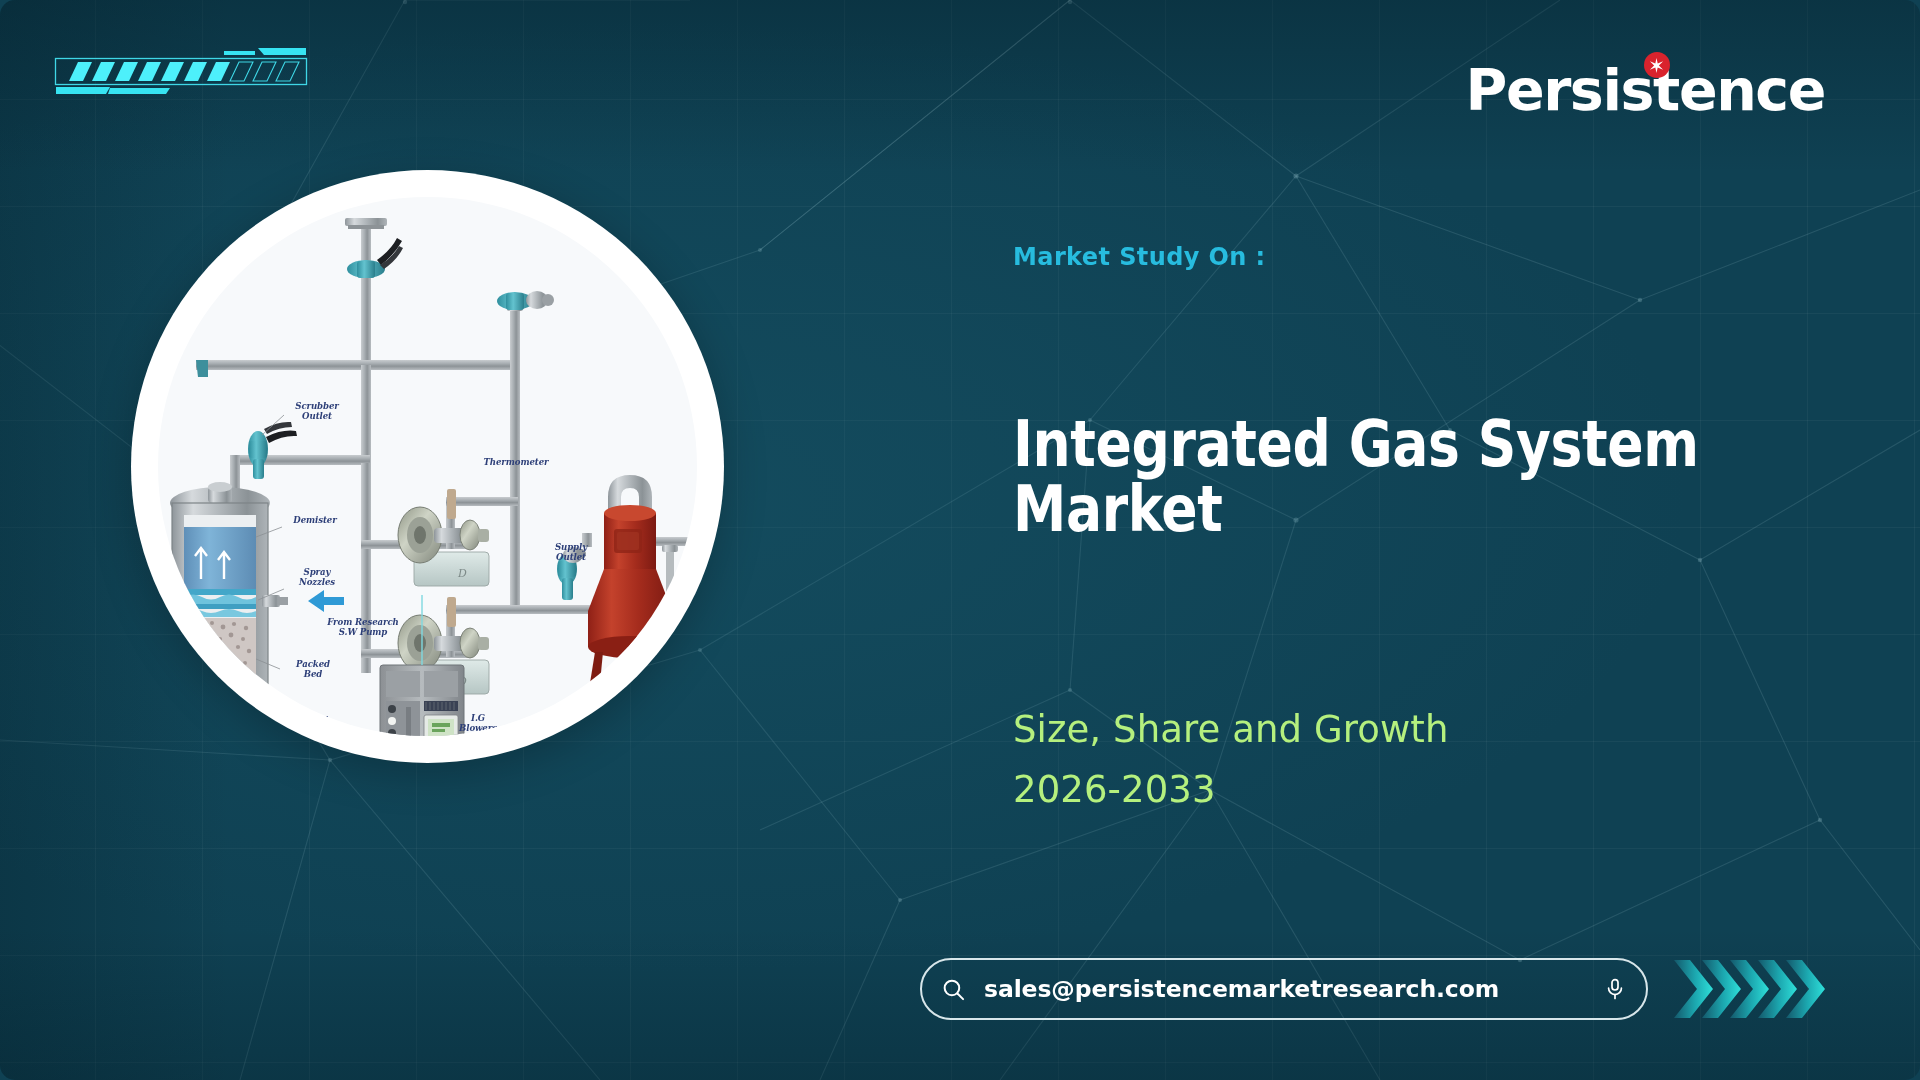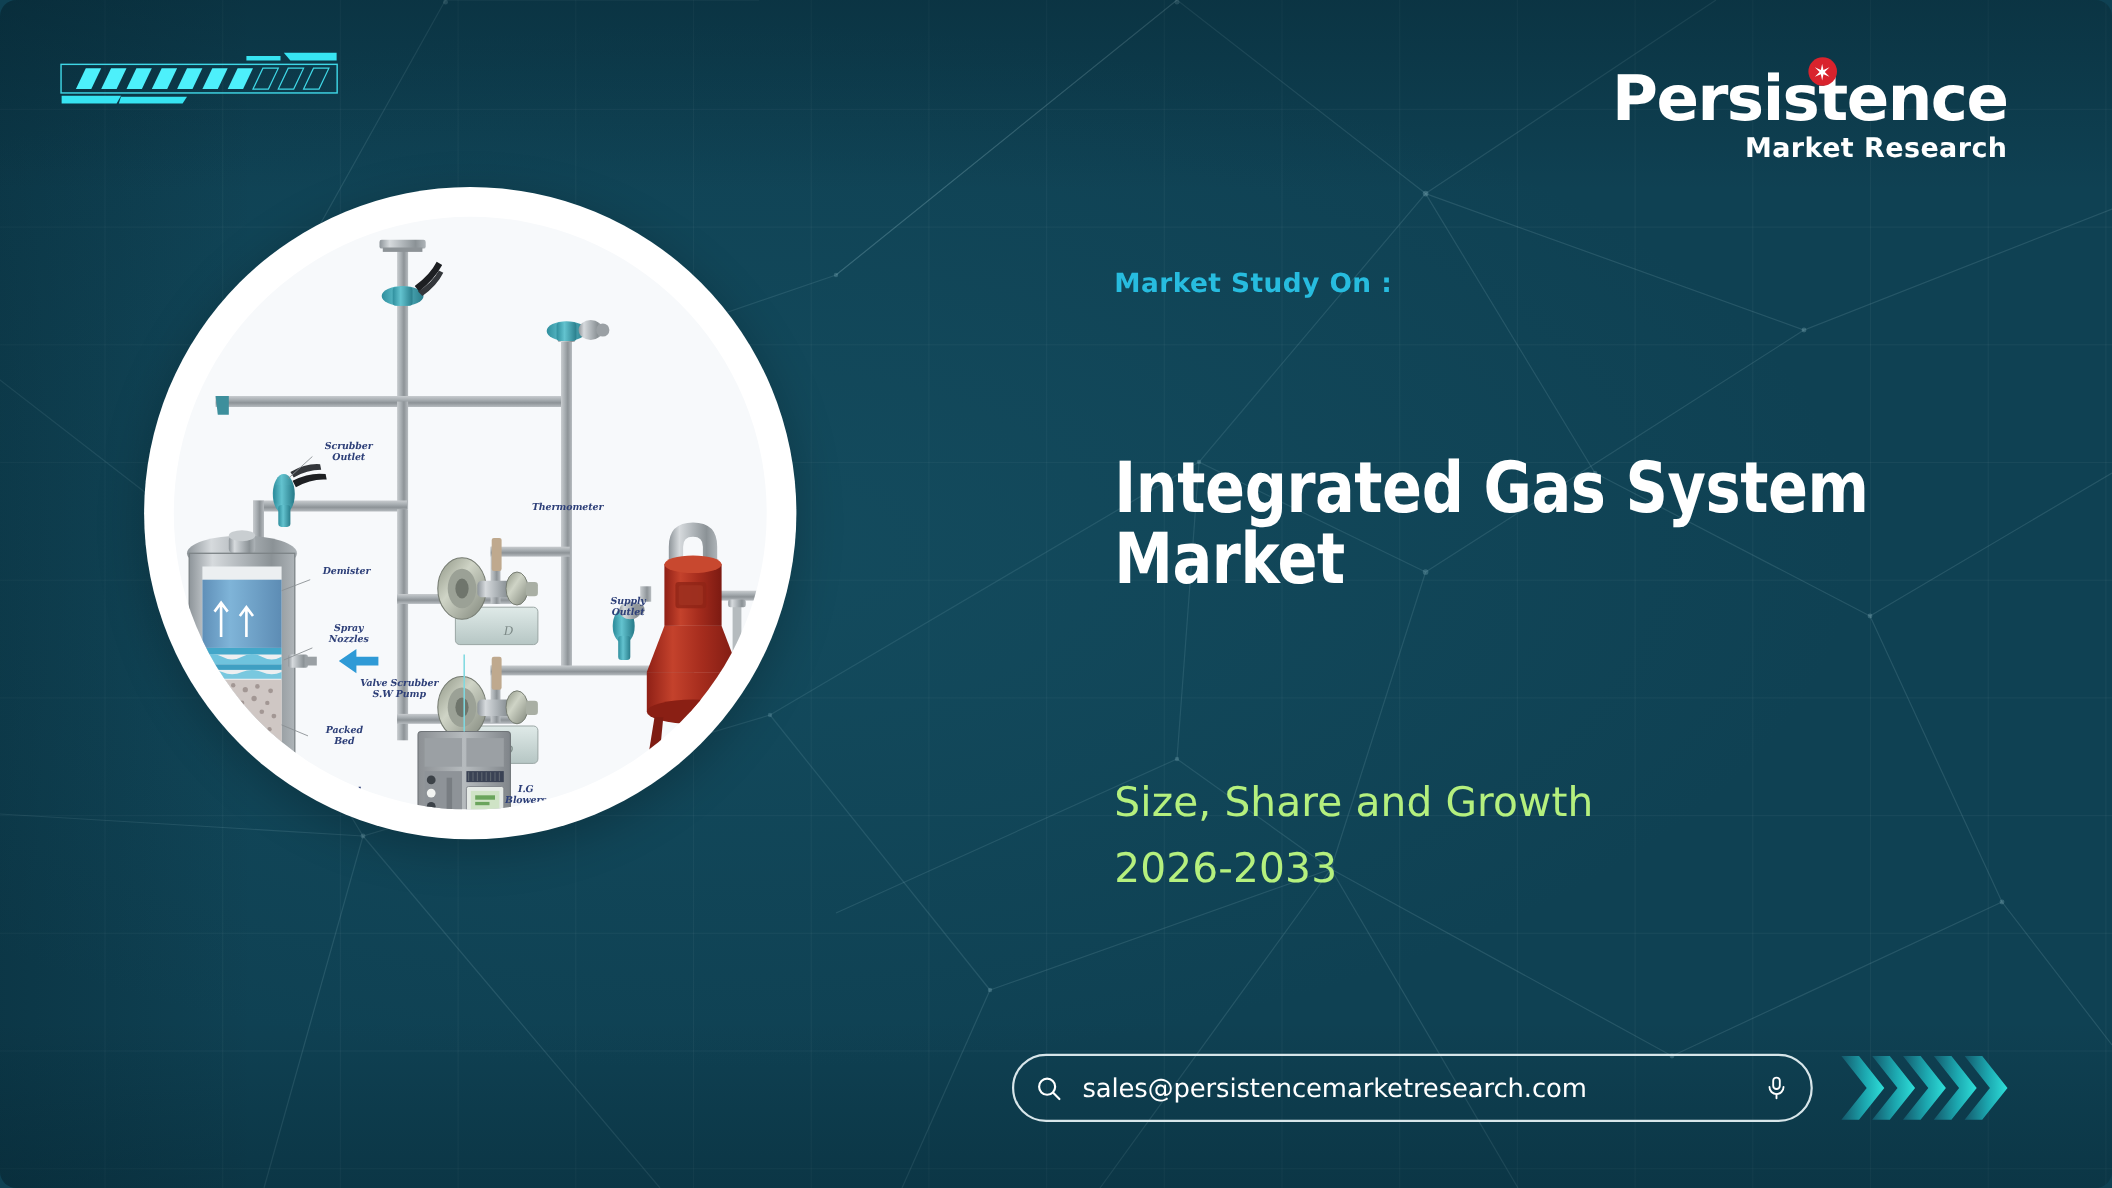--- a/index.html
+++ b/index.html
@@ -113,21 +113,21 @@
     width:728px; height:62px;
     border:2px solid #d8e6ea;
     border-radius:34px;
     display:flex; align-items:center;
     background:transparent;
   }
   .search-ico{ width:62px; display:flex; align-items:center; justify-content:center; flex:none; }
   .search-val{
     flex:1 1 auto;
     font-family:"DejaVu Sans", sans-serif;
-    font-weight:normal;
+    font-weight:bold;
     font-size:23.5px;
     letter-spacing:-.1px;
     color:#ffffff;
     white-space:nowrap;
     overflow:hidden;
     padding-right:6px;
   }
   .mic-ico{ width:62px; display:flex; align-items:center; justify-content:center; flex:none; }
 
   
@@ -257,21 +257,20 @@
 
   <div class="logo">
     <div class="logo-main">
       <span>Persistence</span>
       <span class="logo-star">
         <svg viewBox="0 0 24 24" width="19" height="19">
           <path d="M12 2.4 L13.5 9.6 L20.4 6.6 L15 12 L20.4 17.4 L13.5 14.4 L12 21.6 L10.5 14.4 L3.6 17.4 L9 12 L3.6 6.6 L10.5 9.6 Z" fill="#ffffff"></path>
         </svg>
       </span>
     </div>
-    <div class="logo-sub">Market Research</div>
   </div>
 
   <div class="eyebrow">Market Study On :</div>
 
   <div class="headline">
     <div>Integrated Gas System</div>
     <div>Market</div>
   </div>
 
   <div class="subhead">
@@ -606,21 +605,21 @@
 
         <path d="M264,468 L264,398 L264,398" stroke="#7fd9e0" stroke-width="1.4" fill="none"></path>
       </svg>
 
       <div>
         <div class="dlabel" style="left:128px; top:204px; width:62px;">Scrubber
 Outlet</div>
         <div class="dlabel" style="left:126px; top:318px; width:62px;">Demister</div>
         <div class="dlabel" style="left:128px; top:370px; width:62px;">Spray
 Nozzles</div>
-        <div class="dlabel" style="left:160px; top:420px; width:90px;">Valve Scrubber
+        <div class="dlabel" style="left:160px; top:420px; width:90px;">From Research
 S.W Pump</div>
         <div class="dlabel" style="left:124px; top:462px; width:62px;">Packed
 Bed</div>
         <div class="dlabel" style="left:124px; top:518px; width:62px;">Liquid
 Reservoir</div>
 
         <div class="dlabel" style="left:300px; top:260px; width:70px;margin-left:23px;">Thermometer</div>
         <div class="dlabel" style="left:290px; top:516px; width:60px;">I.G
 Blowers</div>
         <div class="dlabel" style="left:385px; top:345px; width:56px;">Supply

